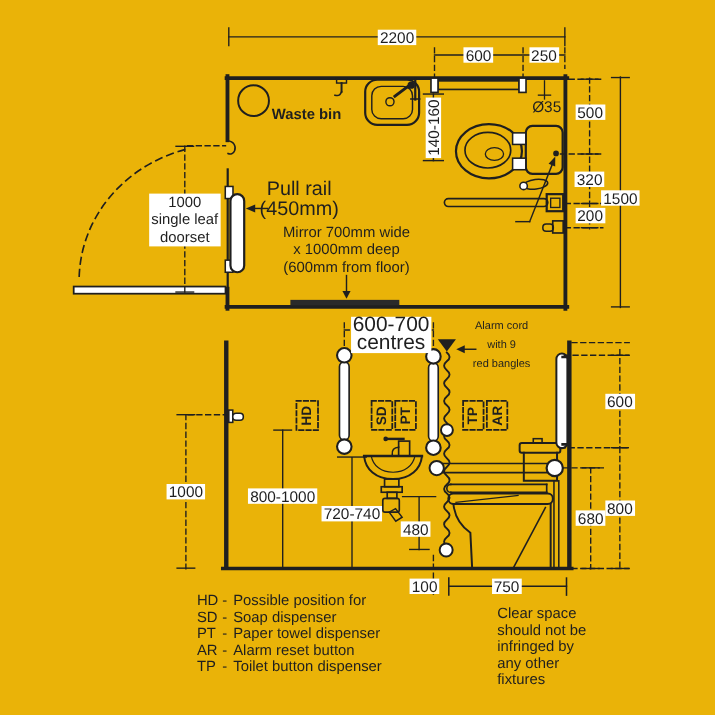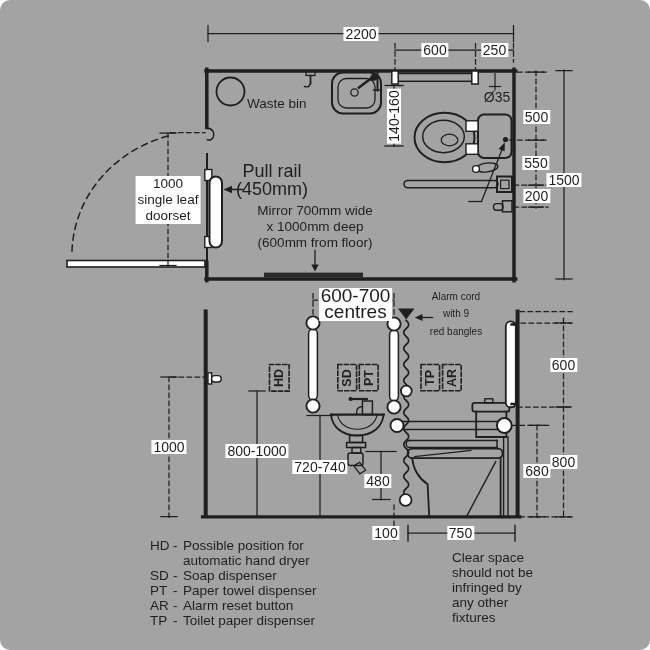--- a/index.html
+++ b/index.html
@@ -1,29 +1,29 @@
 <!DOCTYPE html>
 <html><head>
 <meta charset="utf-8">
 <style>
   html,body{margin:0;padding:0;background:#fff;}
-  #stage{position:relative;width:650px;height:650px;background:#a3a3a3;overflow:hidden;
-         font-family:"Liberation Sans","DejaVu Sans",sans-serif;color:#1f1f1f;border-radius:10px;}
+  #stage{position:relative;width:650px;height:650px;background:#eab308;overflow:hidden;
+         font-family:"Liberation Sans","DejaVu Sans",sans-serif;color:#1f1f1f;}
   #linework{position:absolute;left:0;top:0;}
-  .lbl{position:absolute;white-space:nowrap;font-size:13.5px;line-height:1.15;}
+  .lbl{position:absolute;white-space:nowrap;font-size:13.5px;line-height:1.15;font-weight:bold;}
   .dim{position:absolute;white-space:nowrap;font-size:14px;line-height:1;
        transform:translate(-50%,-50%);}
   .bg{background:#fff;padding:0 2px;}
   .rot{transform:translate(-50%,-50%) rotate(-90deg);}
   .blk{position:absolute;text-align:center;transform:translateX(-50%);}
   .blk div{white-space:nowrap;}
   .boxlbl{position:absolute;font-size:12.5px;font-weight:600;white-space:nowrap;
           transform:translate(-50%,-50%) rotate(-90deg);}
   .note{position:absolute;font-size:13.5px;line-height:15px;white-space:nowrap;}
-  .legend-row{white-space:nowrap;}
+  .legend-row{white-space:nowrap;margin-left:29px;}
   .abbr{display:inline-block;width:23px;}
   .sep{display:inline-block;width:10px;}
   .cont{padding-left:33px;}
 </style>
 </head>
 <body>
 
 <div id="stage">
 
 <svg id="linework" width="650" height="650" viewBox="0 0 650 650" fill="none" stroke="#1f1f1f" stroke-linecap="square">
@@ -248,22 +248,22 @@
     <path d="M537 425.3 V517" stroke-dasharray="4.5 3.5"></path>
     <path d="M529.3 425.3 H544.7"></path>
         <path d="M529.3 516.8 H544.7"></path>
   </g>
 </svg>
 
 <div class="dim bg" style="left:361px;top:33.5px">2200</div>
 <div class="dim bg" style="left:435px;top:50px">600</div>
 <div class="dim bg" style="left:494.5px;top:50px">250</div>
 <div class="dim" style="left:497px;top:97px;transform:translate(-50%,-50%)">Ø35</div>
-<div class="dim bg" style="left:536.5px;top:117px">500</div>
-<div class="dim bg" style="left:536px;top:163px">550</div>
+<div class="dim bg" style="left:536.5px;top:102px">500</div>
+<div class="dim bg" style="left:536px;top:163px">320</div>
 <div class="dim bg" style="left:564px;top:180px">1500</div>
 <div class="dim bg" style="left:536.5px;top:196px">200</div>
 <div class="dim rot bg" style="left:394px;top:116px">140-160</div>
 
 <div class="lbl" style="left:247px;top:96px">Waste bin</div>
 
 <div class="blk" style="left:272px;top:162px;font-size:18px;line-height:18px">
   <div>Pull rail</div>
   <div>(450mm)</div>
 </div>
@@ -303,25 +303,24 @@
 <div class="dim bg" style="left:460.5px;top:533px">750</div>
 
 <div class="boxlbl" style="left:279.3px;top:378px">HD</div>
 <div class="boxlbl" style="left:347.2px;top:377.5px">SD</div>
 <div class="boxlbl" style="left:368.7px;top:377.5px">PT</div>
 <div class="boxlbl" style="left:430.3px;top:377.5px">TP</div>
 <div class="boxlbl" style="left:451.9px;top:377.5px">AR</div>
 
 <div class="note" style="left:150px;top:537.5px">
   <div class="legend-row"><span class="abbr">HD</span><span class="sep">-</span><span>Possible position for</span></div>
-  <div class="legend-row cont"><span>automatic hand dryer</span></div>
   <div class="legend-row"><span class="abbr">SD</span><span class="sep">-</span><span>Soap dispenser</span></div>
   <div class="legend-row"><span class="abbr">PT</span><span class="sep">-</span><span>Paper towel dispenser</span></div>
   <div class="legend-row"><span class="abbr">AR</span><span class="sep">-</span><span>Alarm reset button</span></div>
-  <div class="legend-row"><span class="abbr">TP</span><span class="sep">-</span><span>Toilet paper dispenser</span></div>
+  <div class="legend-row"><span class="abbr">TP</span><span class="sep">-</span><span>Toilet button dispenser</span></div>
 </div>
 
 <div class="note" style="left:452px;top:549.5px">
   <div>Clear space</div>
   <div>should not be</div>
   <div>infringed by</div>
   <div>any other</div>
   <div>fixtures</div>
 </div>
 

